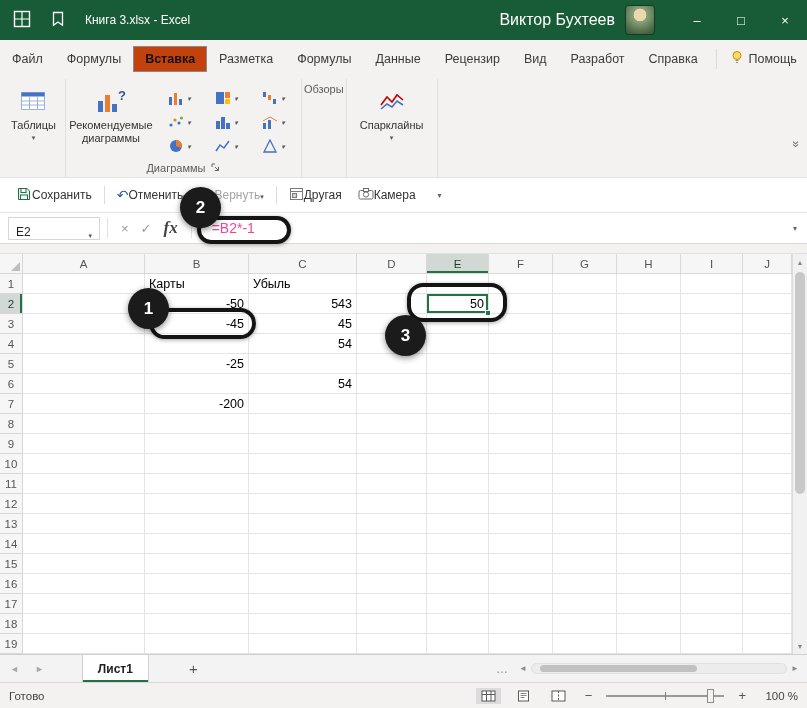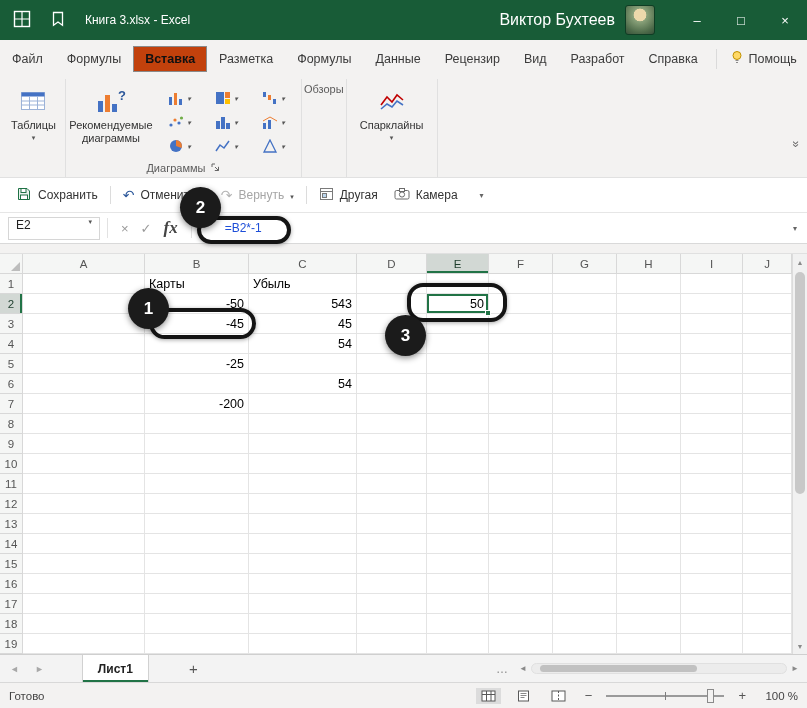--- a/index.html
+++ b/index.html
@@ -33,35 +33,35 @@
   .bigbtn{display:flex;flex-direction:column;align-items:center;padding:6px 7px 0;font-size:11px;color:#333;text-align:center;line-height:1.2;height:100%}
   .bigbtn .bicon{height:30px;display:flex;align-items:center;justify-content:center;margin-bottom:3px}
   .dd{font-size:7px;color:#555;margin-top:2px;line-height:1}
   .cgrid{display:grid;grid-template-columns:repeat(3,47px);grid-auto-rows:24px;margin:6px 2px 0}
   .cgBtn{display:flex;align-items:center;justify-content:center;gap:3px}
   .cgBtn .dd{margin-top:0}
   .ribcollapse{position:absolute;right:7px;bottom:26px;color:#666;transform:rotate(90deg);font-size:12px}
 
   
   .quickbar{height:35px;background:#fff;border-bottom:1px solid #e6e6e6;display:flex;align-items:center;padding-left:8px;font-size:12px;color:#333}
-  .qitem{display:flex;align-items:center;gap:6px;padding:4px 8px;white-space:nowrap}
+  .qitem{display:flex;align-items:center;padding:4px 8px;white-space:nowrap}
   .qitem.disabled{color:#a6a6a6}
   .qdiv{width:1px;height:18px;background:#dcdcdc;margin:0 4px}
   .qglyph{font-size:14px;line-height:1}
   .qitem.disabled .qglyph{color:#b5b5b5}
   .qdd-end{font-size:8px;color:#666;margin-left:14px}
 
   
   .formulabar{height:31px;background:#fff;border-bottom:1px solid #d9d9d9;display:flex;align-items:center}
-  .namebox{width:92px;height:23px;border:1px solid #d6d6d6;margin-left:8px;display:flex;align-items:flex-start;padding:0 7px;font-size:12px;color:#222}
+  .namebox{width:92px;height:23px;border:1px solid #d6d6d6;margin-left:8px;display:flex;align-items:flex-end;padding:0 7px;font-size:12px;color:#222}
   .namebox .dd{margin:0 0 0 auto}
   .fdiv{width:1px;height:20px;background:#e2e2e2;margin:0 7px}
   .fbtn{padding:0 6px;font-size:13px;color:#999}
   .fx{font-family:"Liberation Serif",serif;font-style:italic;font-weight:bold;color:#444;font-size:17px}
-  .ftext{margin-left:26px;font-size:12px;color:#1d4ed8}
+  .ftext{margin-left:13px;font-size:14px;color:#ec4899}
   .fexpand{margin-left:auto;margin-right:10px;font-size:8px;color:#666}
 
   .gapstrip{height:10px;background:#f3f2f1;border-bottom:1px solid #e0e0e0}
 
   
   .gridwrap{height:400px;display:flex;background:#fff;position:relative}
   .grid{display:grid;grid-auto-rows:20px;width:792px}
   .gh{background:#f5f6f5;border-right:1px solid #d8d8d8;border-bottom:1px solid #d8d8d8;color:#555;
       font-size:11.5px;display:flex;align-items:center;justify-content:center;position:relative}
   .gh.corner::after{content:"";position:absolute;right:2px;bottom:2px;border-bottom:9px solid #bdbdbd;border-left:9px solid transparent}

